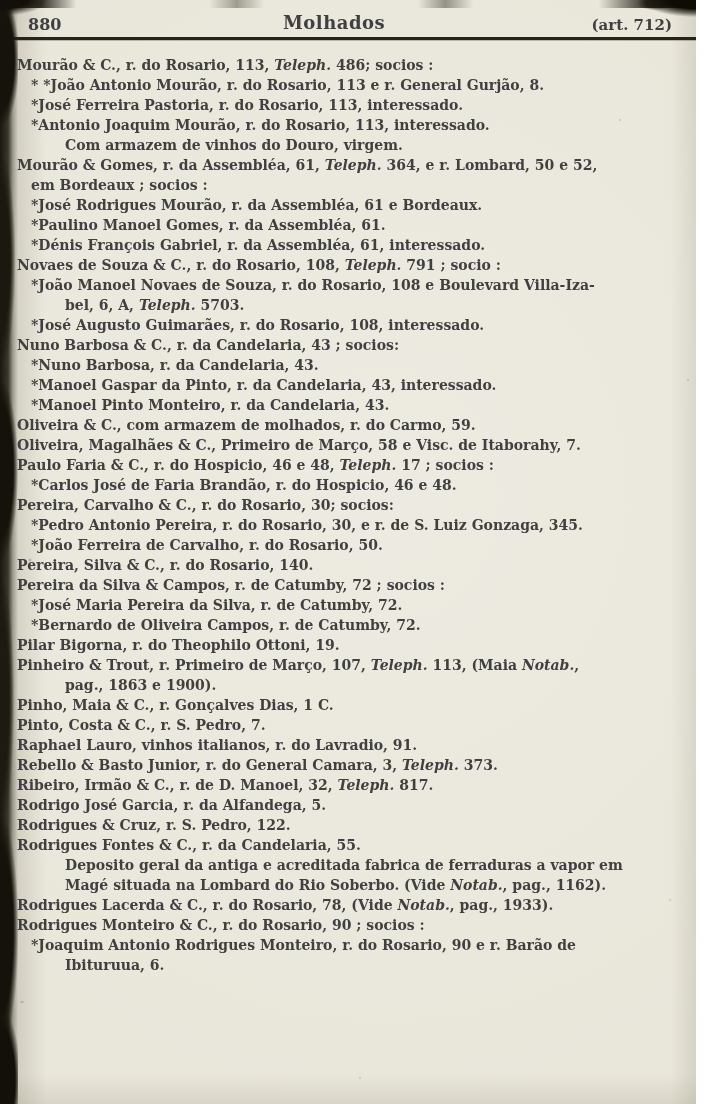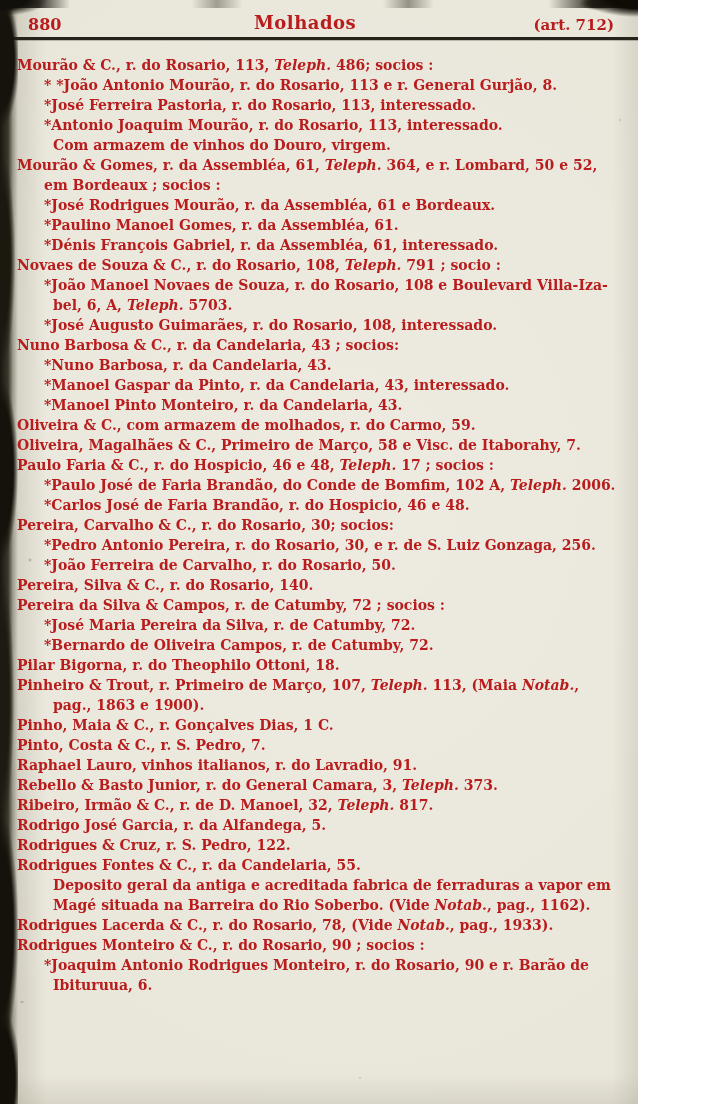--- a/index.html
+++ b/index.html
@@ -1,24 +1,24 @@
 <!DOCTYPE html>
 <html><head>
 <meta charset="utf-8">
 <style>
   * { box-sizing: border-box; }
   html, body { margin: 0; padding: 0; }
   .page {
     position: relative;
-    width: 638px;
+    width: 696px;
     height: 1104px;
     background: #e9e6da;
     overflow: hidden;
     font-family: "DejaVu Serif", "Liberation Serif", serif;
-    color: #b91c1c;
+    color: #404040;
   }
   .paper-tint {
     position: absolute; inset: 0; pointer-events: none;
     background:
       radial-gradient(130% 90% at 55% 45%, rgba(255,255,255,0.20), transparent 65%),
       linear-gradient(90deg, rgba(110,105,85,0.30) 0px, transparent 46px),
       linear-gradient(270deg, rgba(130,125,105,0.18) 0px, transparent 26px),
       linear-gradient(0deg, rgba(120,115,95,0.15) 0px, transparent 30px);
   }
   .edge-left {
@@ -69,22 +69,22 @@
   .rule {
     position: absolute; top: 37px; left: 6px; right: 0; height: 3px;
     background: #26231b;
     box-shadow: 0 1px 0 rgba(38,35,27,0.25);
   }
   .bodytext {
     position: absolute; top: 55px; left: 17px; right: 4px;
     font-size: 14px; line-height: 20px; font-weight: 700;
   }
   .line { white-space: nowrap; }
-  .ind1 { padding-left: 27px; }
-  .ind2 { padding-left: 36px; }
+  .ind1 { padding-left: 14px; }
+  .ind2 { padding-left: 48px; }
   .it { font-style: italic; font-weight: 700; }
 </style>
 </head>
 <body>
 
 <div class="page">
   <div class="paper-tint"></div>
 
   <div class="header">
     <span class="pagenum">880</span>
@@ -121,38 +121,37 @@
         <div class="line ind1"><span>*Manoel Pinto Monteiro, r. da Candelaria, 43.</span></div>
       </div>
       <div class="entry">
         <div class="line ind0"><span>Oliveira &amp; C., com armazem de molhados, r. do Carmo, 59.</span></div>
       </div>
       <div class="entry">
         <div class="line ind0"><span>Oliveira, Magalhães &amp; C., Primeiro de Março, 58 e Visc. de Itaborahy, 7.</span></div>
       </div>
       <div class="entry">
         <div class="line ind0"><span>Paulo Faria &amp; C., r. do Hospicio, 46 e 48, </span><span class="it">Teleph.</span><span> 17 ; socios :</span></div>
-        <div class="line ind1"><span>*Paulo José de Faria Brandão, do Conde de Bomfim, 102 A, </span><span class="it">Teleph.</span><span> 2006.</span></div>
         <div class="line ind1"><span>*Carlos José de Faria Brandão, r. do Hospicio, 46 e 48.</span></div>
       </div>
       <div class="entry">
         <div class="line ind0"><span>Pereira, Carvalho &amp; C., r. do Rosario, 30; socios:</span></div>
-        <div class="line ind1"><span>*Pedro Antonio Pereira, r. do Rosario, 30, e r. de S. Luiz Gonzaga, 256.</span></div>
+        <div class="line ind1"><span>*Pedro Antonio Pereira, r. do Rosario, 30, e r. de S. Luiz Gonzaga, 345.</span></div>
         <div class="line ind1"><span>*João Ferreira de Carvalho, r. do Rosario, 50.</span></div>
       </div>
       <div class="entry">
         <div class="line ind0"><span>Pereira, Silva &amp; C., r. do Rosario, 140.</span></div>
       </div>
       <div class="entry">
         <div class="line ind0"><span>Pereira da Silva &amp; Campos, r. de Catumby, 72 ; socios :</span></div>
         <div class="line ind1"><span>*José Maria Pereira da Silva, r. de Catumby, 72.</span></div>
         <div class="line ind1"><span>*Bernardo de Oliveira Campos, r. de Catumby, 72.</span></div>
       </div>
       <div class="entry">
-        <div class="line ind0"><span>Pilar Bigorna, r. do Theophilo Ottoni, 18.</span></div>
+        <div class="line ind0"><span>Pilar Bigorna, r. do Theophilo Ottoni, 19.</span></div>
       </div>
       <div class="entry">
         <div class="line ind0"><span>Pinheiro &amp; Trout, r. Primeiro de Março, 107, </span><span class="it">Teleph.</span><span> 113, (Maia </span><span class="it">Notab.</span><span>,</span></div>
         <div class="line ind2"><span>pag., 1863 e 1900).</span></div>
       </div>
       <div class="entry">
         <div class="line ind0"><span>Pinho, Maia &amp; C., r. Gonçalves Dias, 1 C.</span></div>
       </div>
       <div class="entry">
         <div class="line ind0"><span>Pinto, Costa &amp; C., r. S. Pedro, 7.</span></div>
@@ -168,21 +167,21 @@
       </div>
       <div class="entry">
         <div class="line ind0"><span>Rodrigo José Garcia, r. da Alfandega, 5.</span></div>
       </div>
       <div class="entry">
         <div class="line ind0"><span>Rodrigues &amp; Cruz, r. S. Pedro, 122.</span></div>
       </div>
       <div class="entry">
         <div class="line ind0"><span>Rodrigues Fontes &amp; C., r. da Candelaria, 55.</span></div>
         <div class="line ind2"><span>Deposito geral da antiga e acreditada fabrica de ferraduras a vapor em</span></div>
-        <div class="line ind2"><span>Magé situada na Barreira do Rio Soberbo. (Vide </span><span class="it">Notab.</span><span>, pag., 1162).</span></div>
+        <div class="line ind2"><span>Magé situada na Lombard do Rio Soberbo. (Vide </span><span class="it">Notab.</span><span>, pag., 1162).</span></div>
       </div>
       <div class="entry">
         <div class="line ind0"><span>Rodrigues Lacerda &amp; C., r. do Rosario, 78, (Vide </span><span class="it">Notab.</span><span>, pag., 1933).</span></div>
       </div>
       <div class="entry">
         <div class="line ind0"><span>Rodrigues Monteiro &amp; C., r. do Rosario, 90 ; socios :</span></div>
         <div class="line ind1"><span>*Joaquim Antonio Rodrigues Monteiro, r. do Rosario, 90 e r. Barão de</span></div>
         <div class="line ind2"><span>Ibituruua, 6.</span></div>
       </div>
     </div>

